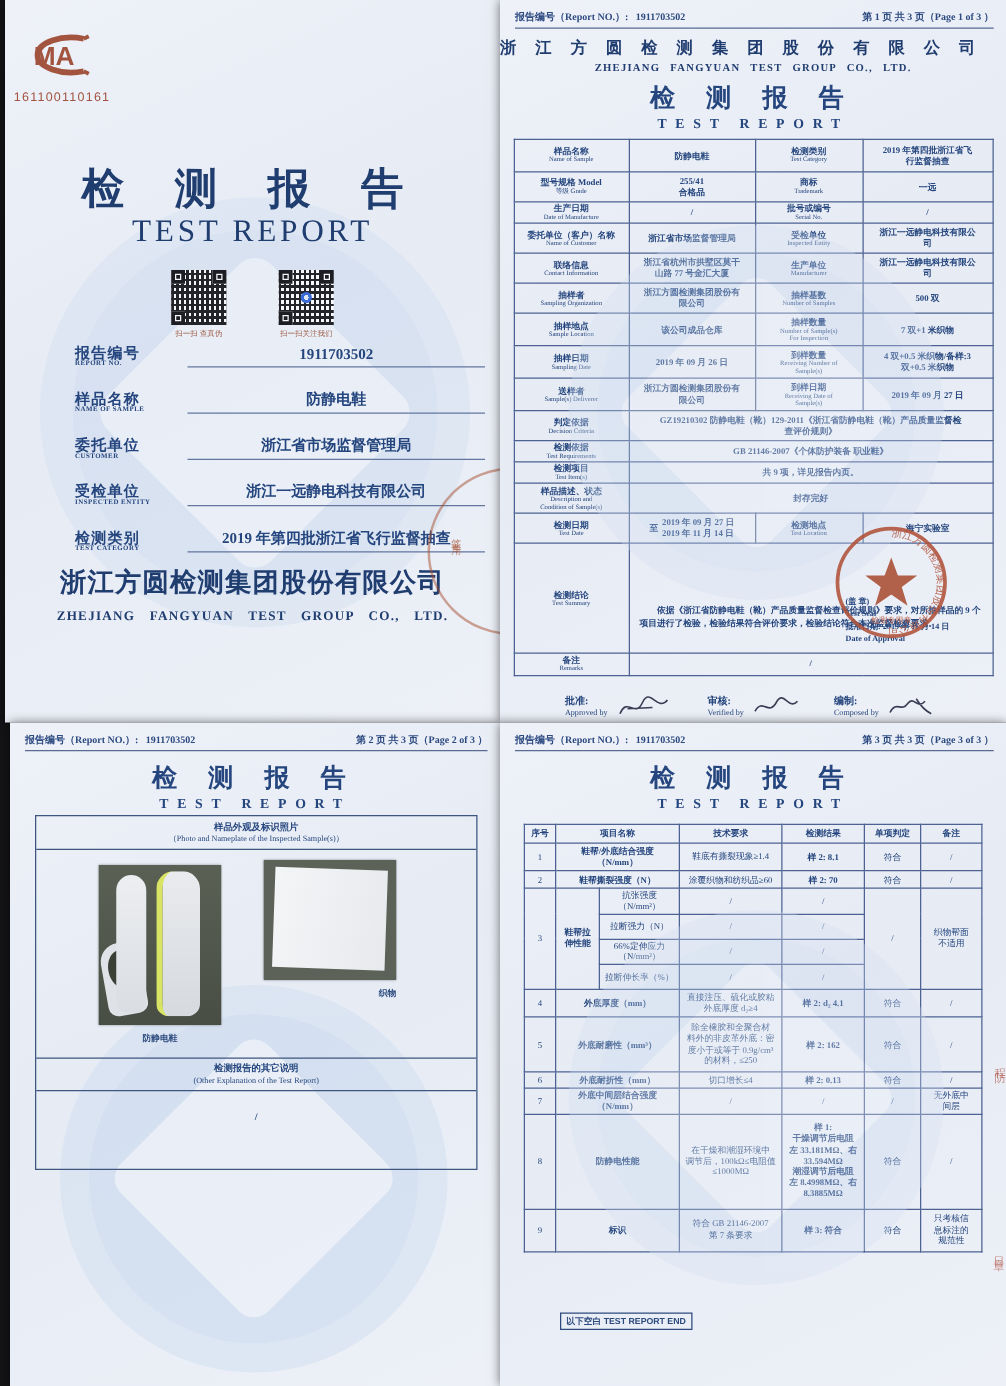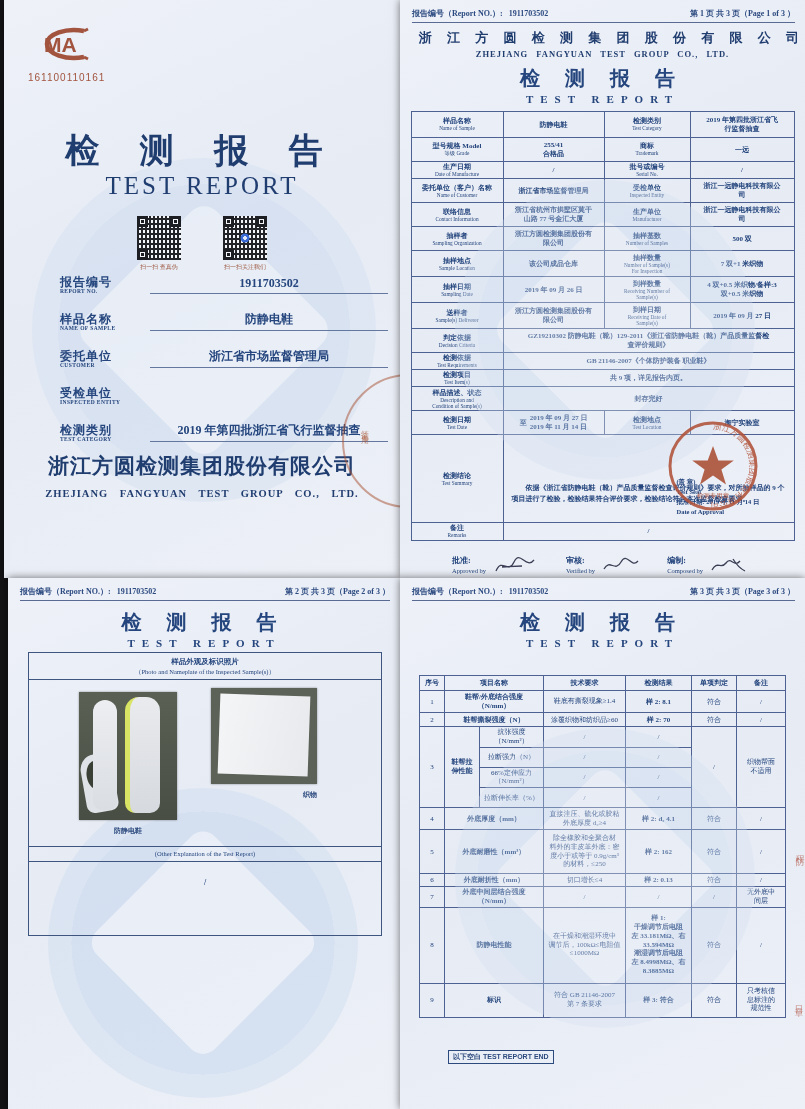--- a/index.html
+++ b/index.html
@@ -30,21 +30,21 @@
   table{border-collapse:collapse;margin:6px auto 0;table-layout:fixed;}
   td,th{border:1px solid #4d6292;padding:1px 2px;text-align:center;vertical-align:middle;
         font-size:7px;color:#24457d;overflow:hidden;}
   th{font-weight:700;}
   .lz{display:block;font-size:7px;font-weight:700;line-height:1.15;}
   .le{display:block;font-size:5.3px;font-weight:400;line-height:1.15;white-space:pre-line;}
   .val{font-weight:700;}
   .pre{white-space:pre-line;line-height:1.25;}
 
   
-  .cma{position:absolute;left:24px;top:22px;}
+  .cma{position:absolute;left:7px;top:22px;}
   .cma-num{font-size:10px;color:#a2543f;letter-spacing:1px;margin-top:2px;font-family:"Liberation Sans",sans-serif;}
   .cov-title{position:absolute;left:0;right:0;top:128px;text-align:center;font-size:34px;font-weight:700;letter-spacing:16px;color:#203d70;}
   .cov-title-en{position:absolute;left:0;right:0;top:172px;text-align:center;font-size:25px;font-weight:400;letter-spacing:3px;color:#203d70;}
   .qrwrap{position:absolute;top:216px;left:0;right:0;display:flex;justify-content:center;gap:42px;}
   .qrbox{text-align:center;}
   .qr{width:44px;height:44px;background:#f5f6f9;position:relative;margin:0 auto;
       background-image:repeating-linear-gradient(0deg,#23242a 0 2px,transparent 2px 5px),
                        repeating-linear-gradient(90deg,#23242a 0 2px,transparent 2px 4px);
       background-size:100% 100%;}
   .fp{position:absolute;width:11px;height:11px;border:3px solid #1d1e24;background:#f5f6f9;box-sizing:border-box;}
@@ -61,21 +61,21 @@
   .cval{flex:1;margin:0 12px 0 4px;border-bottom:1px solid #63779f;text-align:center;
         font-size:12px;font-weight:700;padding-bottom:2px;}
   .cov-comp-zh{position:absolute;left:0;right:0;top:452px;text-align:center;font-size:21px;font-weight:700;letter-spacing:1px;color:#203d70;}
   .cov-comp-en{position:absolute;left:0;right:0;top:488px;text-align:center;font-size:10.5px;font-weight:700;letter-spacing:1px;word-spacing:8px;color:#203d70;}
   .cov-arc{position:absolute;left:338px;top:374px;width:130px;height:130px;border-radius:50%;
            border:2px solid rgba(168,80,47,.5);}
   .cov-arc span{position:absolute;left:14px;top:48px;font-size:8px;color:rgba(168,80,47,.55);
                 writing-mode:vertical-rl;letter-spacing:2px;}
 
   
-  .comp-line-zh{text-align:right;font-size:13px;font-weight:700;letter-spacing:6px;margin-top:6px;color:#203d70;}
+  .comp-line-zh{text-align:left;font-size:13px;font-weight:700;letter-spacing:6px;margin-top:6px;color:#203d70;}
   .comp-line-en{text-align:center;font-size:8.5px;font-weight:700;letter-spacing:1px;word-spacing:5px;margin-top:2px;color:#203d70;}
   #p1 .doc-title-zh{margin-top:6px;}
   .sumcell{position:relative;text-align:left;vertical-align:top;}
   .sumtext{font-size:7px;font-weight:600;line-height:1.5;padding:3px 4px 0 6px;text-indent:14px;margin-top:44px;}
   .sealinfo{position:absolute;right:34px;bottom:6px;font-size:6.5px;font-weight:700;line-height:1.5;}
   .stamp{position:absolute;left:267px;top:420px;width:92px;height:92px;z-index:5;opacity:.88;}
   .signs{display:flex;justify-content:center;gap:26px;margin-top:14px;align-items:flex-start;}
   .sgroup{display:flex;align-items:flex-start;gap:6px;}
   .slabel{font-size:8px;font-weight:700;line-height:1.4;}
   .slabel small{display:block;font-size:6.5px;font-weight:400;}
@@ -178,20 +178,21 @@
           <span class="clz">委托单位</span>
           <span class="cle">CUSTOMER</span>
         </div>
       <div class="cval">浙江省市场监督管理局</div>
     </div>
     <div class="crow">
       <div class="clabel">
           <span class="clz">受检单位</span>
           <span class="cle">INSPECTED ENTITY</span>
         </div>
+      <div class="cval">浙江一远静电科技有限公司</div>
     </div>
     <div class="crow">
       <div class="clabel">
           <span class="clz">检测类别</span>
           <span class="cle">TEST CATEGORY</span>
         </div>
       <div class="cval">2019 年第四批浙江省飞行监督抽查</div>
     </div>
   </div>
 
@@ -473,39 +474,40 @@
         <div class="shoeA"></div>
         <div class="shoeB"></div>
       </div>
       <div class="pcap cap-shoes">防静电鞋</div>
       <div class="photo ph-fabric">
         <div class="fabric"></div>
       </div>
       <div class="pcap cap-fabric">织物</div>
     </div>
     <div class="other-sec">
+      <div class="pbt-zh">检测报告的其它说明</div>
       <div class="pbt-en">(Other Explanation of the Test Report)</div>
     </div>
     <div class="other-val">/</div>
   </div>
 </div>
 
 <div class="page" id="p3">
   <div class="wm" style="left:55px;top:150px;width:300px;height:300px;opacity:.32">
       <div class="wmd"></div>
     </div>
 
   <div class="pghead">
     <div><span>报告编号（Report NO.）:</span><span class="no">1911703502</span></div>
     <div>第 3 页 共 3 页（Page 3 of 3 ）</div>
   </div>
   <div class="doc-title-zh">检  测  报  告</div>
   <div class="doc-title-en">TEST    REPORT</div>
 
-  <table style="width:366px;margin-top:26px">
+  <table style="width:366px;margin-top:10px">
     <colgroup>
         <col style="width:25px">
         <col style="width:35px">
         <col style="width:64px">
         <col style="width:82px">
         <col style="width:66px">
         <col style="width:45px">
         <col style="width:49px">
       </colgroup>
     <tbody>

